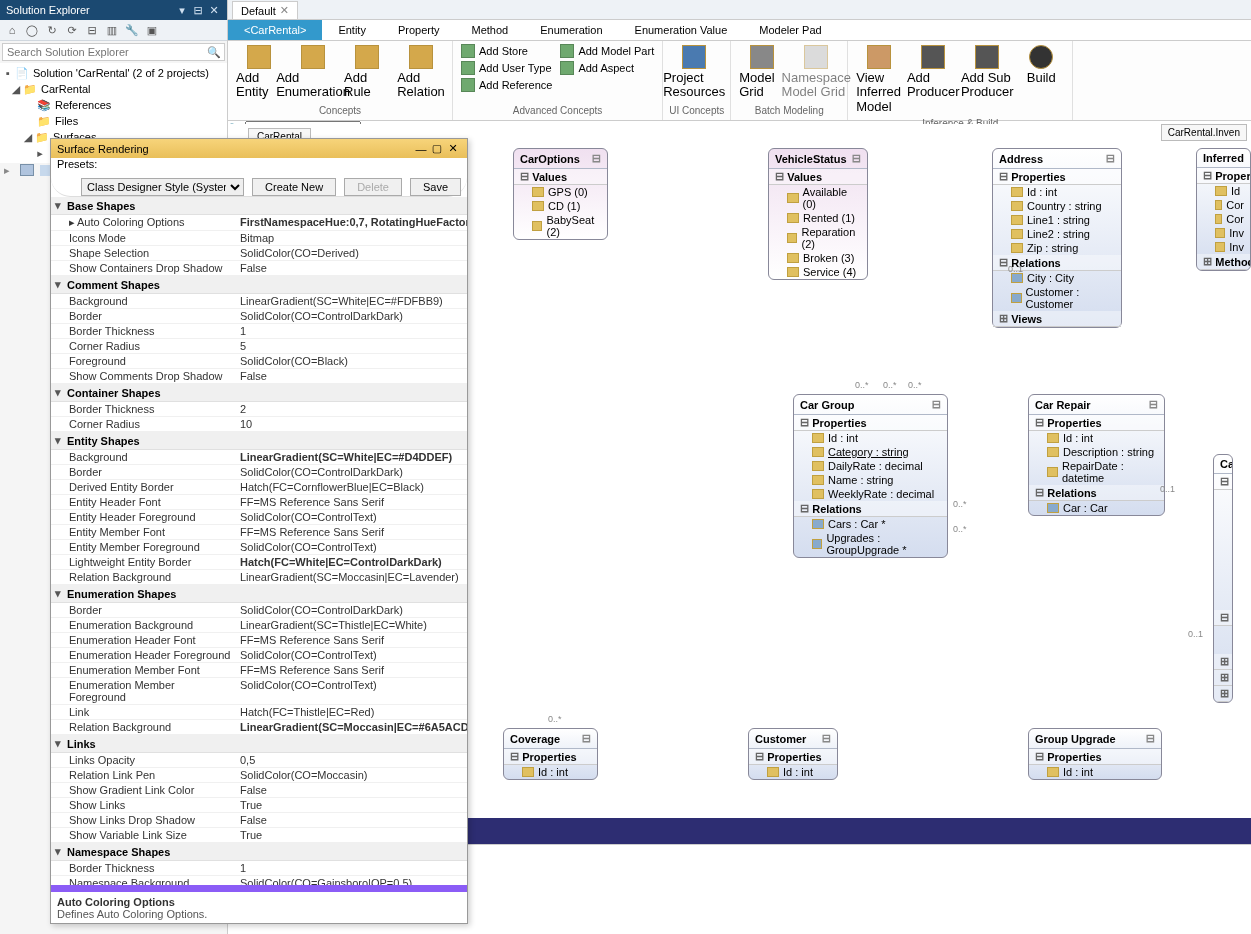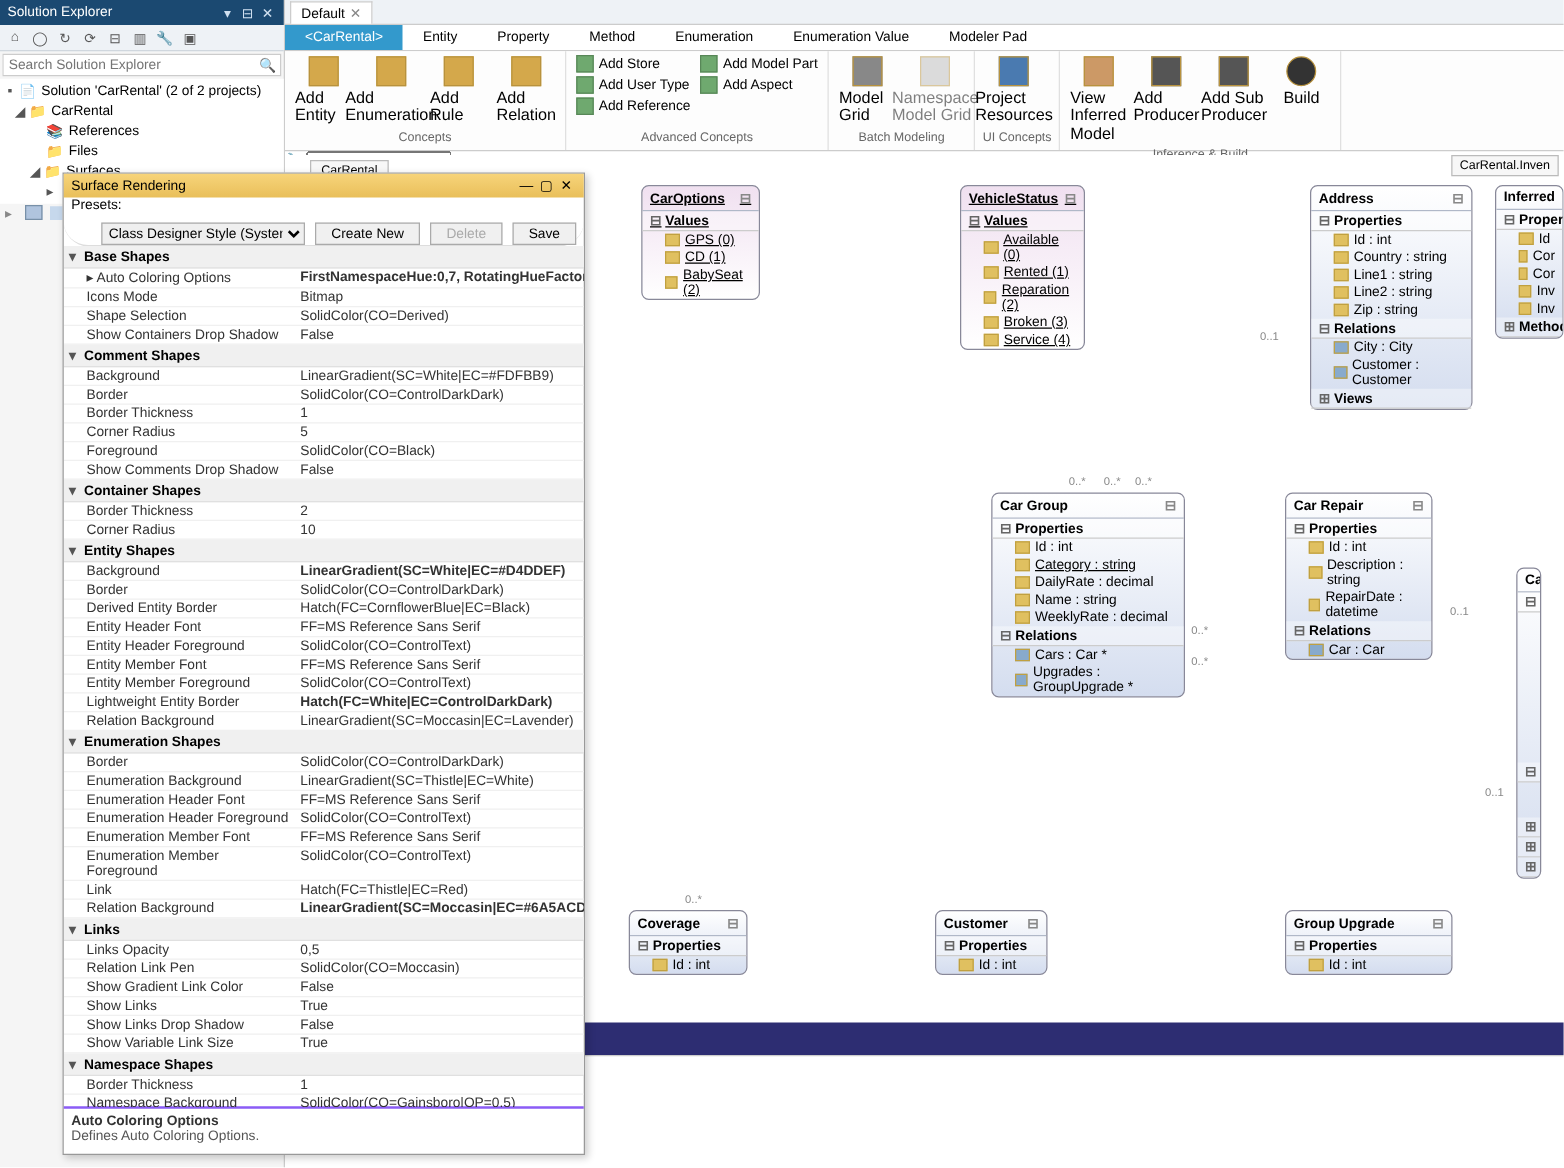--- a/index.html
+++ b/index.html
@@ -44,21 +44,21 @@
 .rbtn-big .ico { width: 24px; height: 24px; background: #d4a84b; border: 1px solid #b8923d; margin-bottom: 2px; }
 .rbtn-big .lbl { font-size: 13px; line-height: 1.1; }
 .rbtn-small { display: flex; align-items: center; gap: 4px; padding: 1px 2px; cursor: pointer; font-size: 10px; }
 .rbtn-small .ico { width: 14px; height: 14px; background: #6fa96f; border: 1px solid #588758; }
 .rbtn-col { display: flex; flex-direction: column; gap: 1px; }
 
 
 .canvas { position: absolute; left: 0; top: 124px; right: 0; bottom: 114px; background: #fff; overflow: hidden; }
 .breadcrumb { position: absolute; left: 20px; top: 4px; border: 1px solid #bbb; background: #f7f7f7; padding: 2px 8px; font-size: 10px; }
 .entity { position: absolute; border: 1px solid #889; background: linear-gradient(#fff, #d4ddef); border-radius: 6px; font-size: 10px; }
-.entity.enum { background: linear-gradient(#f0e0f0, #fff); text-decoration: underline; }
+.entity.enum { background: linear-gradient(#f0e0f0, #fff); }
 .entity-head { padding: 3px 6px; font-weight: bold; border-bottom: 1px solid #b0b8c8; display: flex; align-items: center; gap: 4px; }
 .entity-head .collapse { margin-left: auto; color: #888; cursor: pointer; }
 .entity-sec { padding: 1px 6px; font-weight: bold; background: rgba(255,255,255,0.4); border-bottom: 1px solid #ccc; display: flex; align-items: center; }
 .entity-sec .exp { margin-right: 3px; color: #666; }
 .entity-row { padding: 1px 6px 1px 18px; display: flex; align-items: center; gap: 4px; }
 .entity-row .pico { width: 12px; height: 10px; background: #e0c060; border: 1px solid #c0a040; }
 
 
 .popup { position: absolute; left: 50px; top: 138px; width: 418px; height: 786px; background: #fff; border: 1px solid #999; box-shadow: 2px 2px 6px rgba(0,0,0,0.2); z-index: 100; display: flex; flex-direction: column; }
 .popup-title { background: linear-gradient(#f7d47a, #e9bf5a); padding: 3px 6px; font-size: 11px; display: flex; align-items: center; }
@@ -69,21 +69,21 @@
 .popup-toolbar select { flex: 1; font-size: 11px; border: 1px solid #aaa; padding: 1px; min-width: 140px; margin-left: 24px; }
 .popup-toolbar button { font-size: 11px; padding: 2px 12px; border: 1px solid #aaa; background: #f0f0f0; cursor: pointer; }
 .popup-toolbar button:disabled { color: #aaa; }
 .prop-grid { flex: 1; overflow-y: auto; font-size: 11px; }
 .prop-cat { background: #f0f0f0; padding: 2px 4px; font-weight: bold; display: flex; align-items: center; border-bottom: 1px solid #e0e0e0; }
 .prop-cat .exp { width: 12px; color: #555; }
 .prop-row { display: flex; border-bottom: 1px solid #f0f0f0; }
 .prop-name { width: 185px; padding: 1px 4px 1px 18px; color: #333; }
 .prop-val { flex: 1; padding: 1px 4px; color: #333; white-space: nowrap; overflow: hidden; }
 .prop-row.bold .prop-val { font-weight: bold; }
-.popup-desc { border-top: 2px solid #8b5cf6; padding: 4px 6px; height: 38px; font-size: 11px; color: #555; }
+.popup-desc { border-top: 7px solid #8b5cf6; padding: 4px 6px; height: 38px; font-size: 11px; color: #555; }
 .popup-desc .dt { font-weight: bold; color: #333; }
 
 
 .bottom-strip { position: absolute; left: 0; right: 0; bottom: 90px; height: 26px; background: #2d2d72; }
 .status-row { position: absolute; left: 0; right: 0; bottom: 70px; height: 20px; background: #fff; border-top: 1px solid #ccc; display: flex; align-items: center; gap: 8px; padding: 0 6px; font-size: 11px; }
 .status-row .pill { display: flex; align-items: center; gap: 3px; }
 
 .card-label { position: absolute; font-size: 9px; color: #888; }
 </style>
 </head>
@@ -221,42 +221,42 @@
               <div class="ico"></div>
               <span>Add Aspect</span>
             </div>
         </div>
       </div>
       <div class="rgroup-label">Advanced Concepts</div>
     </div>
     <div class="rgroup">
       <div class="rgroup-body">
         <div class="rbtn-big">
+            <div class="ico" style="background:#4a7ab0"></div>
+            <div class="lbl">Project Resources</div>
+          </div>
+      </div>
+      <div class="rgroup-label">UI Concepts</div>
+    </div>
+    <div class="rgroup">
+      <div class="rgroup-body">
+        <div class="rbtn-big">
             <div class="ico" style="background:#888"></div>
             <div class="lbl">Model Grid</div>
           </div>
         <div class="rbtn-big" style="opacity:0.5">
             <div class="ico" style="background:#bbb"></div>
             <div class="lbl">Namespace Model Grid</div>
           </div>
       </div>
       <div class="rgroup-label">Batch Modeling</div>
     </div>
     <div class="rgroup">
       <div class="rgroup-body">
         <div class="rbtn-big">
-            <div class="ico" style="background:#4a7ab0"></div>
-            <div class="lbl">Project Resources</div>
-          </div>
-      </div>
-      <div class="rgroup-label">UI Concepts</div>
-    </div>
-    <div class="rgroup">
-      <div class="rgroup-body">
-        <div class="rbtn-big">
             <div class="ico" style="background:#c96"></div>
             <div class="lbl">View Inferred Model</div>
           </div>
         <div class="rbtn-big">
             <div class="ico" style="background:#555"></div>
             <div class="lbl">Add Producer</div>
           </div>
         <div class="rbtn-big">
             <div class="ico" style="background:#555"></div>
             <div class="lbl">Add Sub Producer</div>
@@ -321,21 +321,21 @@
       <div class="entity-row">
           <span class="pico"></span>
           <span>Broken (3)</span>
         </div>
       <div class="entity-row">
           <span class="pico"></span>
           <span>Service (4)</span>
         </div>
     </div>
 
-    <div class="entity" style="left:820px;top:24px;width:130px">
+    <div class="entity" style="left:764px;top:24px;width:130px">
       <div class="entity-head">
           <span>Address</span>
           <span class="collapse">⊟</span>
         </div>
       <div class="entity-sec">
           <span class="exp">⊟</span>
           <span>Properties</span>
         </div>
       <div class="entity-row">
           <span class="pico"></span>
@@ -445,21 +445,21 @@
       <div class="entity-row">
           <span class="pico" style="background:#8ac"></span>
           <span>Cars : Car *</span>
         </div>
       <div class="entity-row">
           <span class="pico" style="background:#8ac"></span>
           <span>Upgrades : GroupUpgrade *</span>
         </div>
     </div>
 
-    <div class="entity" style="left:800px;top:270px;width:118px">
+    <div class="entity" style="left:800px;top:270px;width:137px">
       <div class="entity-head">
           <span>Car Repair</span>
           <span class="collapse">⊟</span>
         </div>
       <div class="entity-sec">
           <span class="exp">⊟</span>
           <span>Properties</span>
         </div>
       <div class="entity-row">
           <span class="pico"></span>

